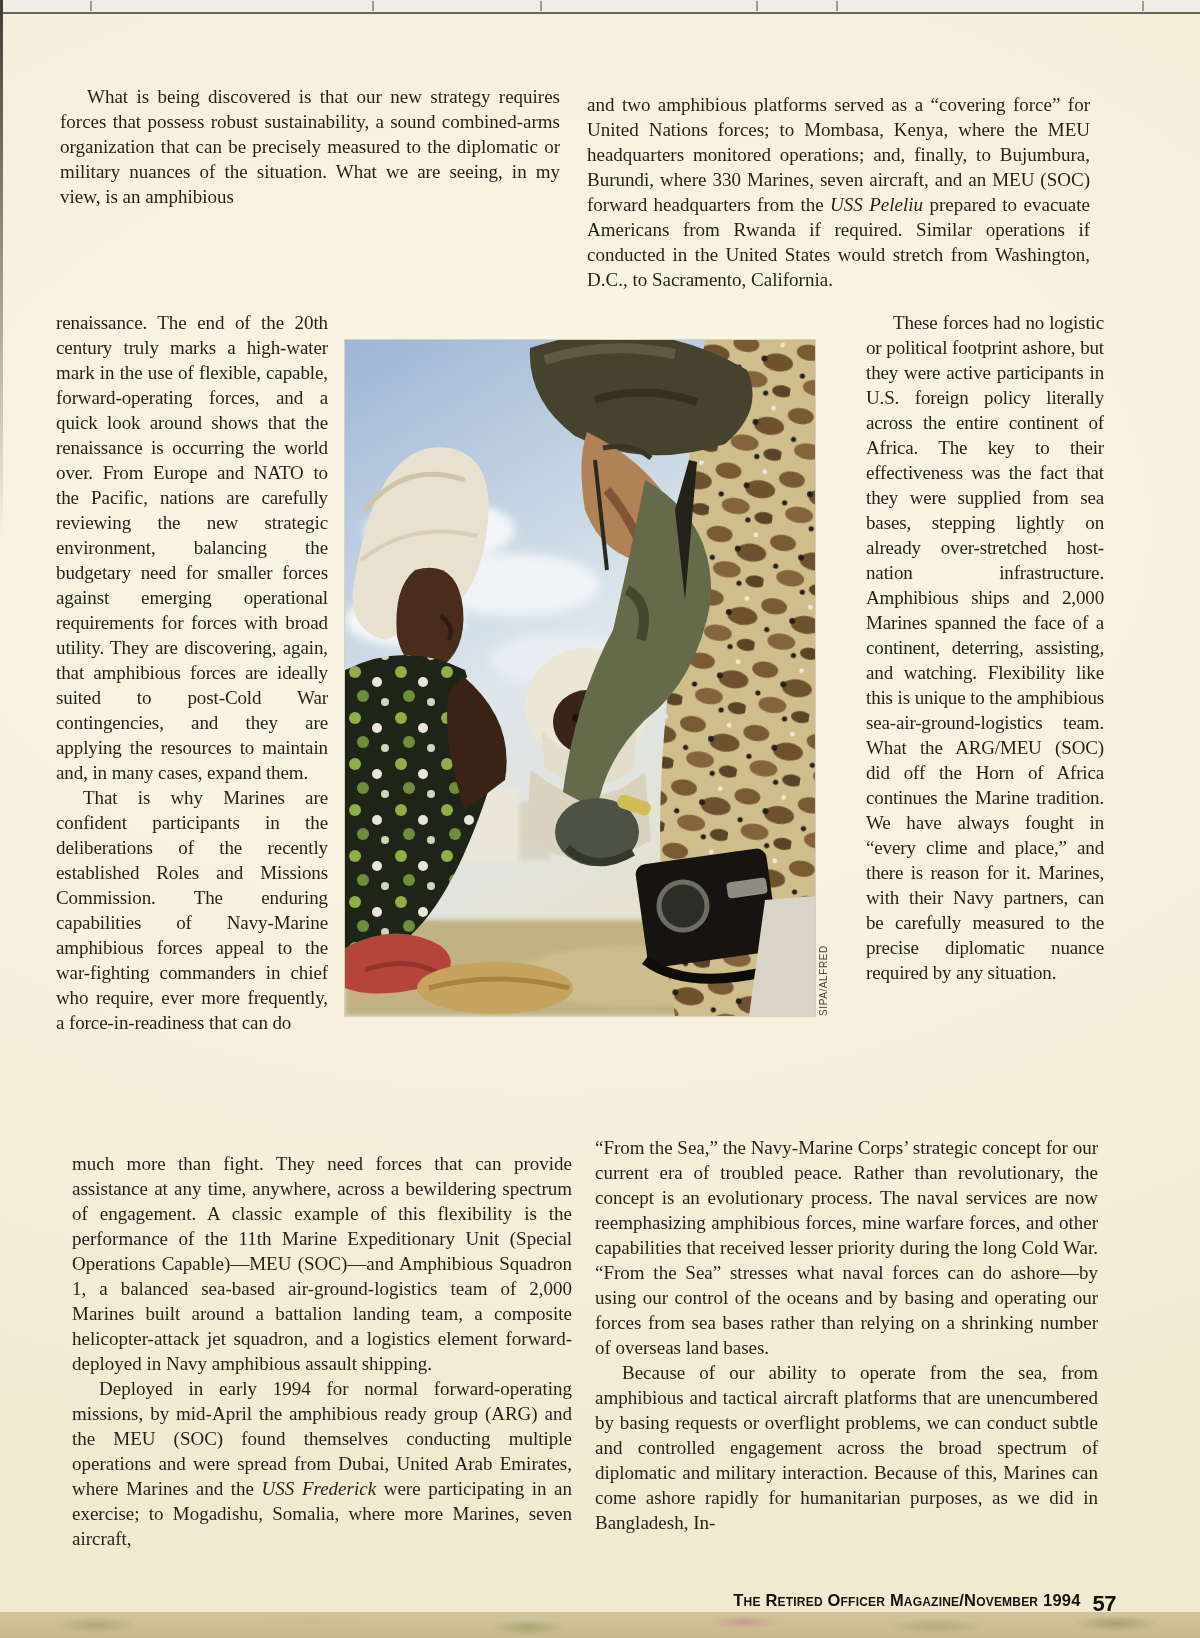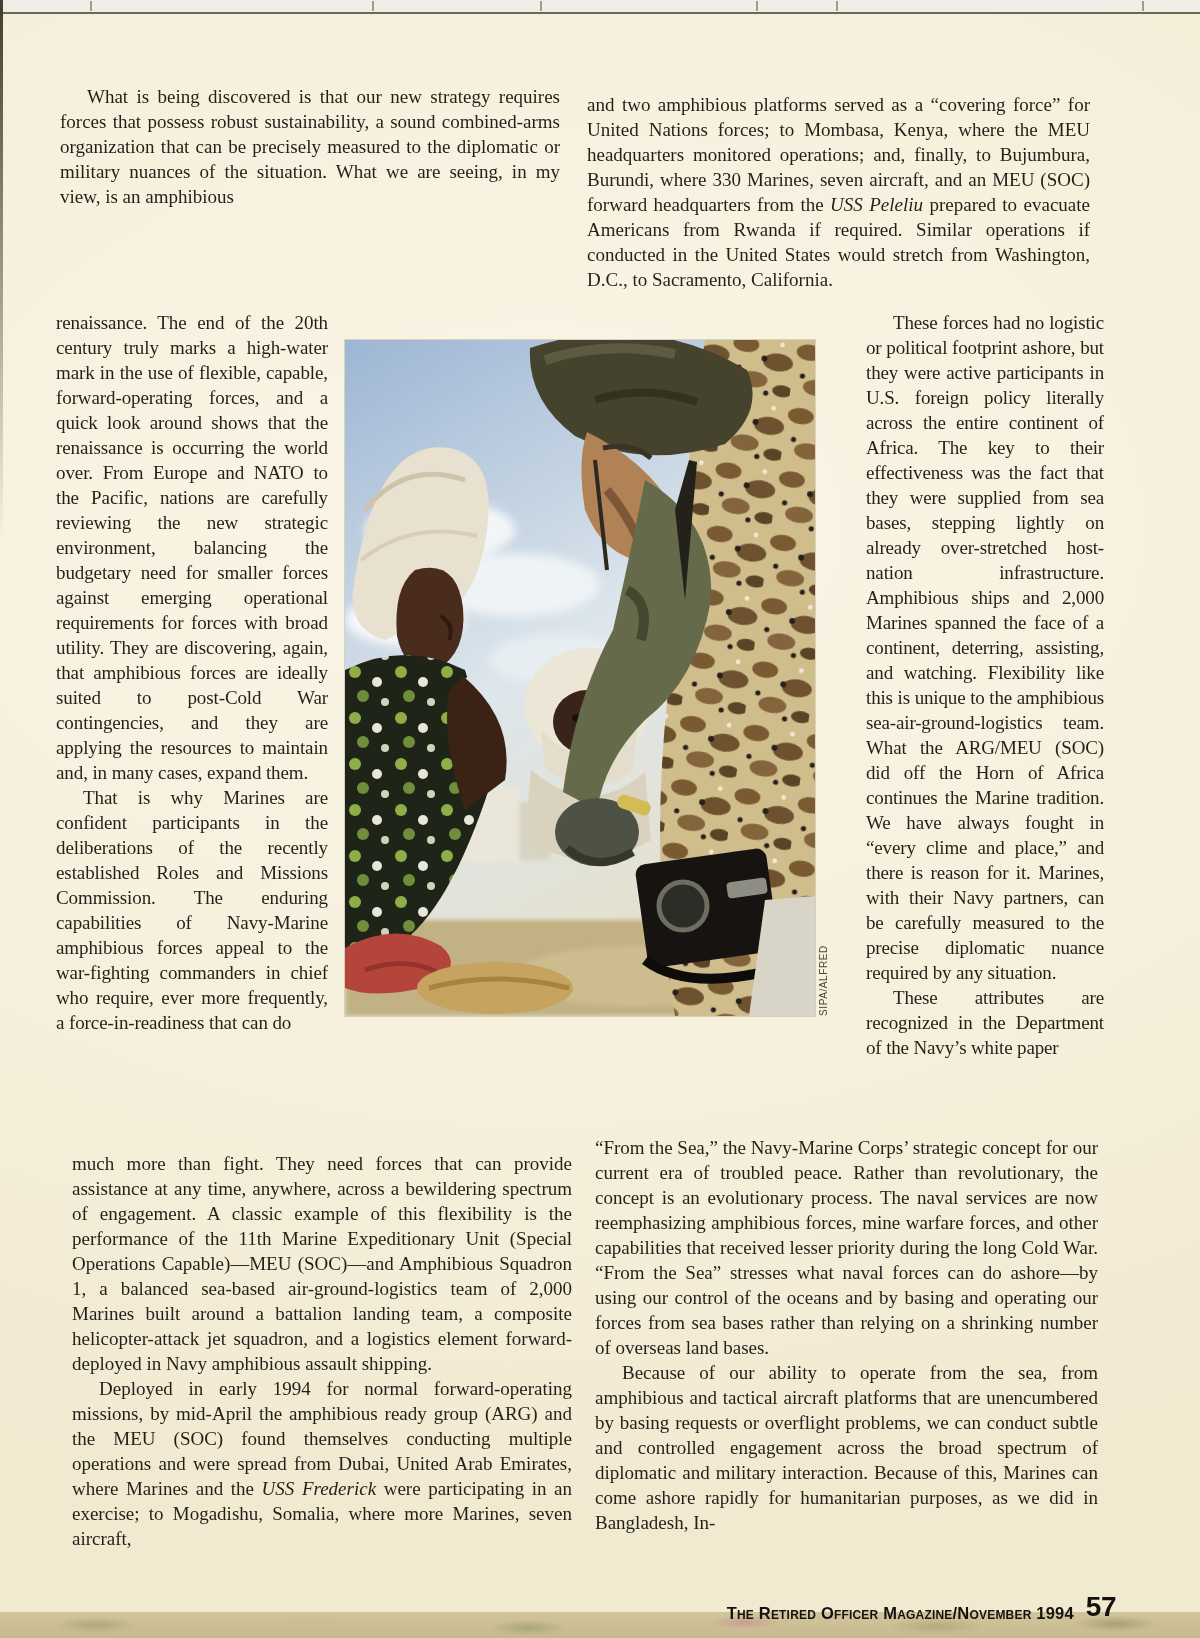--- a/index.html
+++ b/index.html
@@ -35,24 +35,24 @@
   #right-bot  {left:587px; top:1135px; width:503px;margin-left:8px;}
   
   .photo{position:absolute;left:345px;top:340px;width:470px;height:676px;box-shadow:0 0 0 1px rgba(120,110,90,.25);}
   .photo svg{display:block;}
   .credit{position:absolute;left:818px;top:1016px;transform-origin:0 0;transform:rotate(-90deg);
     font-family:"Liberation Sans",sans-serif;font-size:10px;letter-spacing:.6px;color:#4a463c;}
   .caption{position:absolute;left:346px;top:1028px;width:462px;
     font-family:"Liberation Sans",sans-serif;font-weight:700;font-size:15px;line-height:26px;
     letter-spacing:-0.2px;text-align:justify;color:#0f0d0a;}
   
-  .footer{position:absolute;top:1591px;right:84px;display:flex;align-items:flex-end;gap:12px;
+  .footer{position:absolute;top:1591px;right:84px;display:flex;align-items:flex-start;gap:12px;
     font-family:"Liberation Sans",sans-serif;color:#14120f;}
   .footer .mag{font-variant:small-caps;font-size:16.5px;font-weight:600;letter-spacing:.2px;}
-  .footer .num{font-size:28px;font-weight:800;letter-spacing:-0.5px;}
+  .footer .num{font-size:22px;font-weight:800;letter-spacing:-0.5px;}
 </style>
 </head>
 <body>
 
 <div class="page">
 
   <div class="top-strip">
     <span class="tick" style="left:90px"></span>
     <span class="tick" style="left:372px"></span>
     <span class="tick" style="left:540px"></span>
@@ -72,21 +72,20 @@
     </div>
   <div class="seg" id="left-bot">
       <p class="para"><span>much more than fight. They need forces that can provide assistance at any time, anywhere, across a bewildering spectrum of engagement. A classic example of this flexibility is the performance of the 11th Marine Expeditionary Unit (Special Operations Capable)—MEU (SOC)—and Amphibious Squadron 1, a balanced sea-based air-ground-logistics team of 2,000 Marines built around a battalion landing team, a composite helicopter-attack jet squadron, and a logistics element forward-deployed in Navy amphibious assault shipping.</span></p>
       <p class="para indent"><span>Deployed in early 1994 for normal forward-operating missions, by mid-April the amphibious ready group (ARG) and the MEU (SOC) found themselves conducting multiple operations and were spread from Dubai, United Arab Emirates, where Marines and the </span><i>USS Frederick</i><span> were participating in an exercise; to Mogadishu, Somalia, where more Marines, seven aircraft,</span></p>
     </div>
   <div class="seg" id="right-top">
       <p class="para"><span>and two amphibious platforms served as a “covering force” for United Nations forces; to Mombasa, Kenya, where the MEU headquarters monitored operations; and, finally, to Bujumbura, Burundi, where 330 Marines, seven aircraft, and an MEU (SOC) forward headquarters from the </span><i>USS Peleliu</i><span> prepared to evacuate Americans from Rwanda if required. Similar operations if conducted in the United States would stretch from Washington, D.C., to Sacramento, California.</span></p>
     </div>
   <div class="seg" id="right-mid">
       <p class="para indent"><span>These forces had no logistic or political footprint ashore, but they were active participants in U.S. foreign policy literally across the entire continent of Africa. The key to their effectiveness was the fact that they were supplied from sea bases, stepping lightly on already over-stretched host-nation infrastructure. Amphibious ships and 2,000 Marines spanned the face of a continent, deterring, assisting, and watching. Flexibility like this is unique to the amphibious sea-air-ground-logistics team. What the ARG/MEU (SOC) did off the Horn of Africa continues the Marine tradition. We have always fought in “every clime and place,” and there is reason for it. Marines, with their Navy partners, can be carefully measured to the precise diplomatic nuance required by any situation.</span></p>
-      <p class="para indent"><span>These attributes are recognized in the Department of the Navy’s white paper</span></p>
     </div>
   <div class="seg" id="right-bot">
       <p class="para"><span>“From the Sea,” the Navy-Marine Corps’ strategic concept for our current era of troubled peace. Rather than revolutionary, the concept is an evolutionary process. The naval services are now reemphasizing amphibious forces, mine warfare forces, and other capabilities that received lesser priority during the long Cold War. “From the Sea” stresses what naval forces can do ashore—by using our control of the oceans and by basing and operating our forces from sea bases rather than relying on a shrinking number of overseas land bases.</span></p>
       <p class="para indent"><span>Because of our ability to operate from the sea, from amphibious and tactical aircraft platforms that are unencumbered by basing requests or overflight problems, we can conduct subtle and controlled engagement across the broad spectrum of diplomatic and military interaction. Because of this, Marines can come ashore rapidly for humanitarian purposes, as we did in Bangladesh, In-</span></p>
     </div>
 
   <div class="photo">
     <svg width="470" height="676" viewBox="0 0 470 676" role="img" aria-label="A U.S. Marine in desert camouflage leans down to help a Somali woman in a white headscarf who holds a child with a bandaged head, with sky and a white building behind them.">
       <defs>
         <linearGradient id="sky" x1="0" y1="0" x2="0.4" y2="1">

